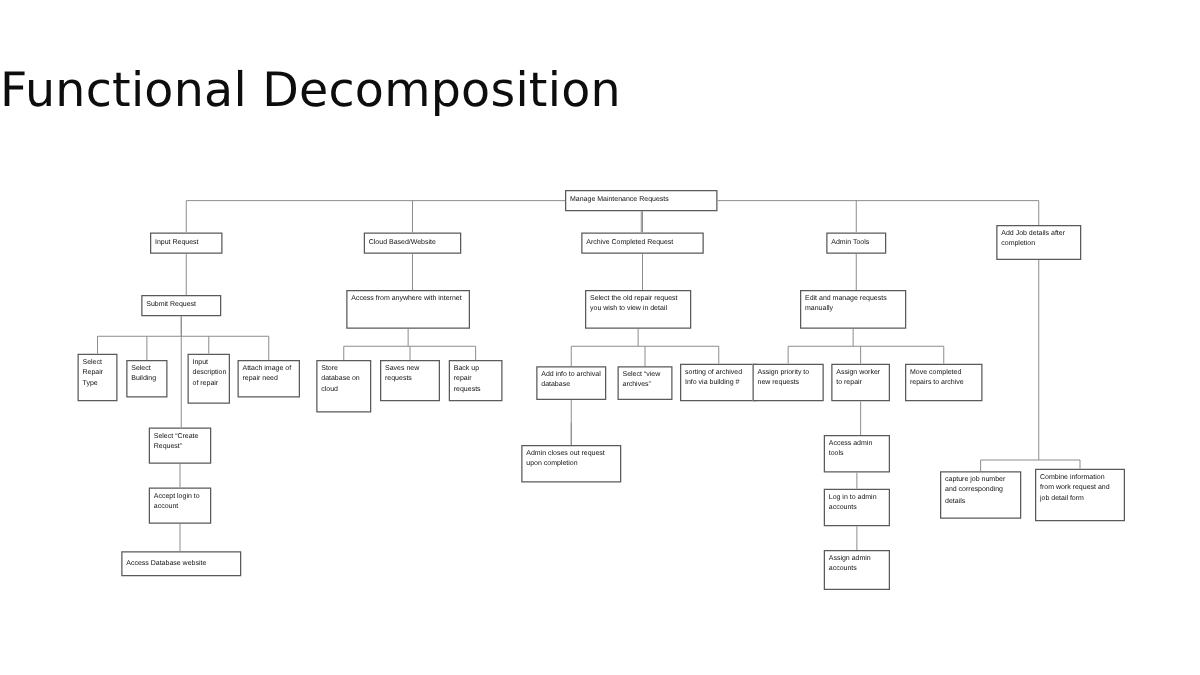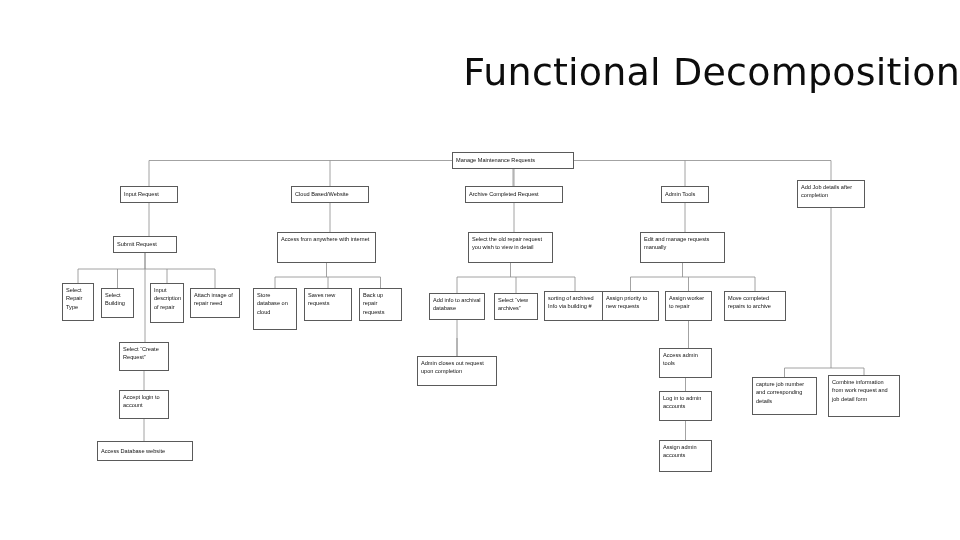--- a/index.html
+++ b/index.html
@@ -11,21 +11,21 @@
     position:relative;
   }
   #slide{
     position:absolute;inset:0;
     width:960px;height:540px;
     background:#ffffff;
   }
   #title{
     position:absolute;
     left:0;top:52px;width:960px;
-    text-align:right;
+    text-align:left;
     font-family:"DejaVu Sans", sans-serif;
     font-size:38px;
     font-weight:400;
     color:#0d0d0d;
     letter-spacing:0.2px;
     line-height:1.1;
   }
   #canvas{
     position:absolute;
     left:0;top:0;width:960px;height:540px;

